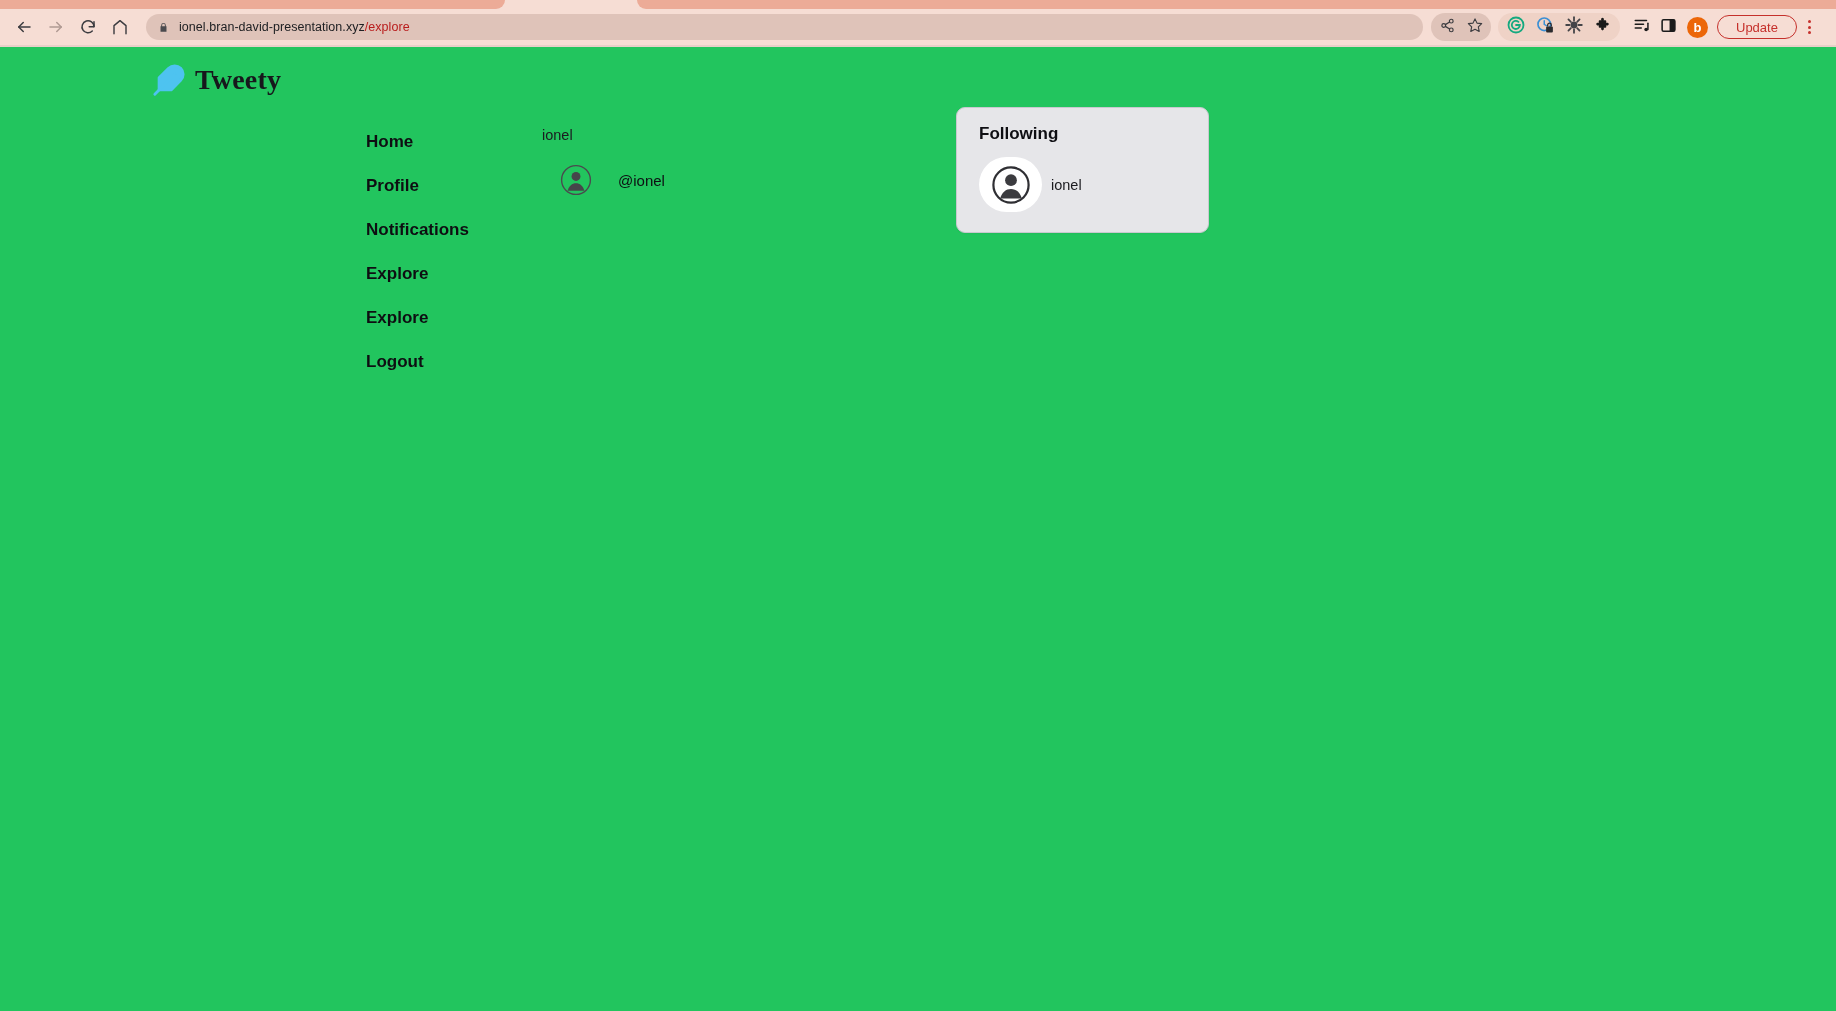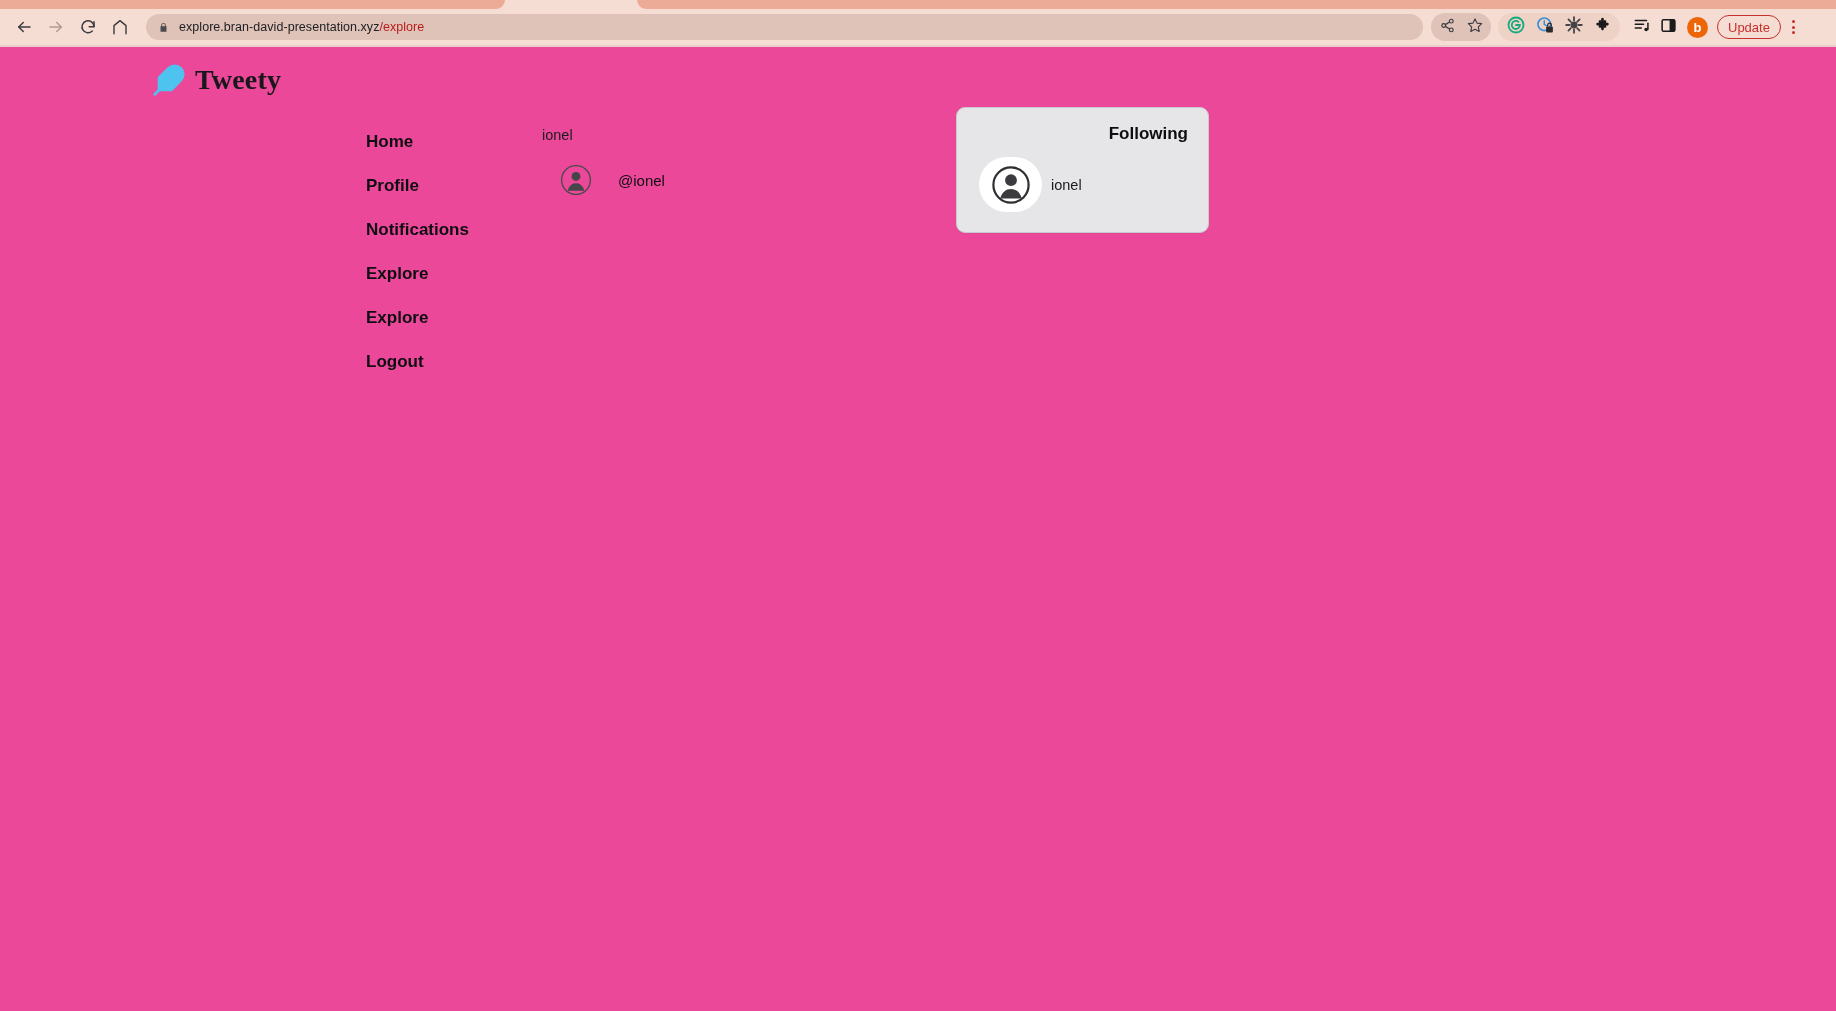--- a/index.html
+++ b/index.html
@@ -133,21 +133,21 @@
     font-family: "Liberation Sans", sans-serif;
   }
   #update-btn {
     height: 24px;
     border: 1.3px solid #c5302b;
     border-radius: 12px;
     color: #c5302b;
     font-size: 13px;
     display: flex;
     align-items: center;
-    padding: 0 10px;
+    padding: 0 18px;
     margin-right: 2px;
     white-space: nowrap;
   }
   #kebab {
     width: 20px;
     height: 28px;
     display: flex;
     flex-direction: column;
     align-items: center;
     justify-content: center;
@@ -159,21 +159,21 @@
     display: block;
   }
   #chrome-bottom-line {
     height: 2px;
     background: #e8d0c8;
     width: 100%;
   }
 
   
   #page {
-    background: #ec4899;
+    background: #22c55e;
     height: 964px;
     position: relative;
   }
 
   #site-header {
     display: flex;
     align-items: center;
     padding: 16px 0 0 152px;
     gap: 9px;
   }
@@ -250,21 +250,20 @@
     border: 1px solid #c9c9cf;
     border-radius: 9px;
     padding: 16px 20px 20px 22px;
     box-shadow: 0 1px 2px rgba(0,0,0,0.04);
   }
   #following-title {
     font-size: 17px;
     font-weight: bold;
     color: #0e0e12;
     margin-bottom: 13px;
-    text-align: right;
   }
   .following-row {
     display: flex;
     align-items: center;
     gap: 9px;
   }
   .avatar-lg-wrap {
     width: 63px;
     height: 55px;
     background: #ffffff;
@@ -327,21 +326,21 @@
         </svg>
       </span>
     </div>
 
     <div id="omnibox">
       <span class="lock">
         <svg width="11" height="13" viewBox="0 0 24 24" fill="#4a4a4e">
           <path d="M17 9V7a5 5 0 0 0-10 0v2H5.5v12h13V9H17zM9 7a3 3 0 0 1 6 0v2H9V7z"></path>
         </svg>
       </span>
-      <span id="url-text"><span>explore.bran-david-presentation.xyz</span><span class="path">/explore</span></span>
+      <span id="url-text"><span>ionel.bran-david-presentation.xyz</span><span class="path">/explore</span></span>
     </div>
 
     <div id="toolbar-right">
 
       <div id="share-star-group">
         <div class="tb-icon">
           <span>
             <svg width="15" height="15" viewBox="0 0 24 24" fill="none" stroke="#3c3c40" stroke-width="1.9" stroke-linecap="round" stroke-linejoin="round">
               <circle cx="18" cy="5" r="3"></circle>
                 <circle cx="6" cy="12" r="3"></circle>

